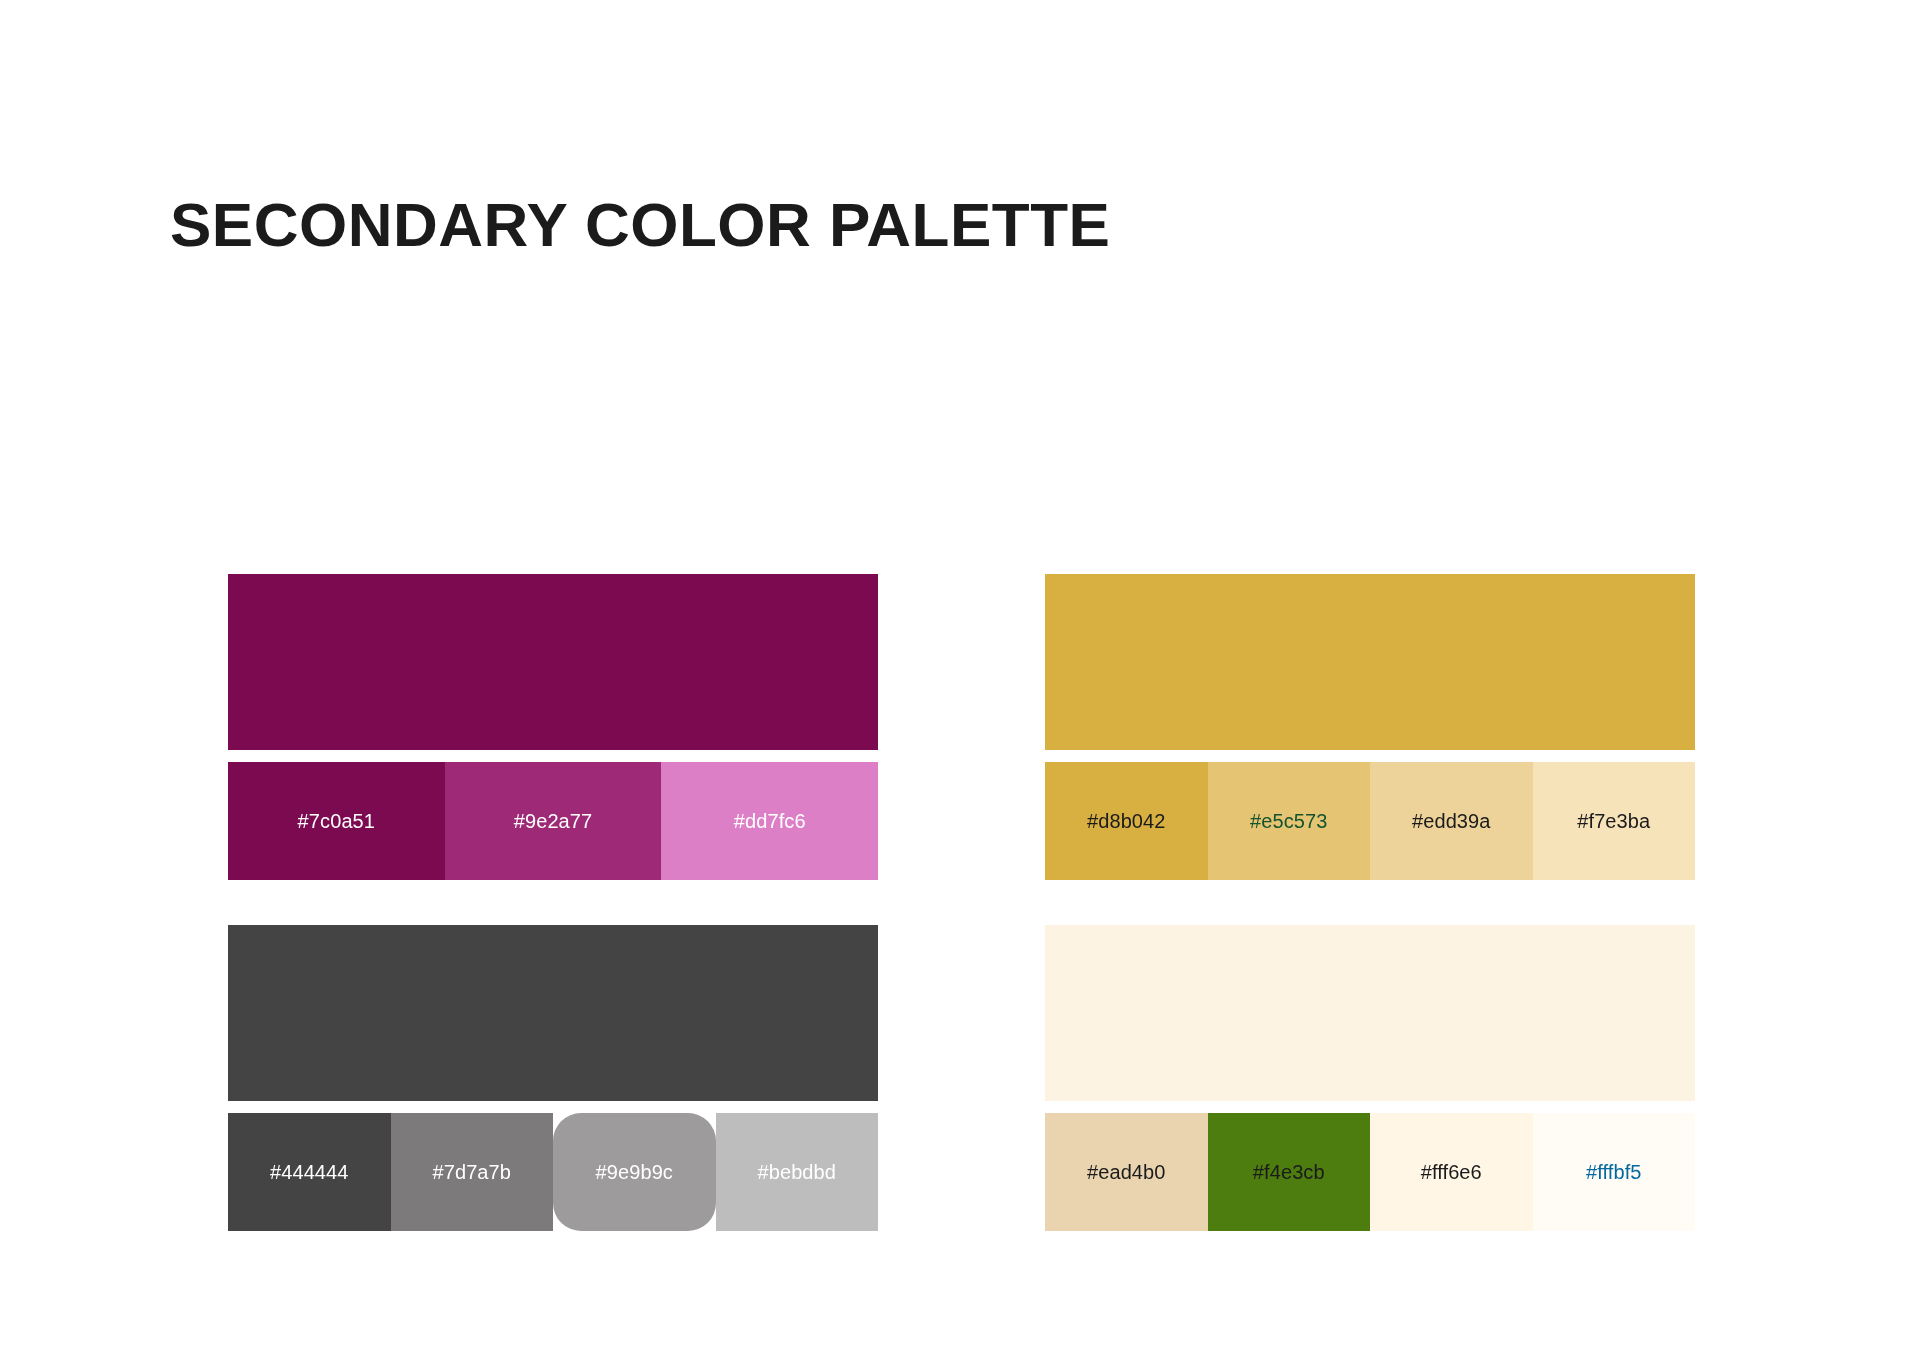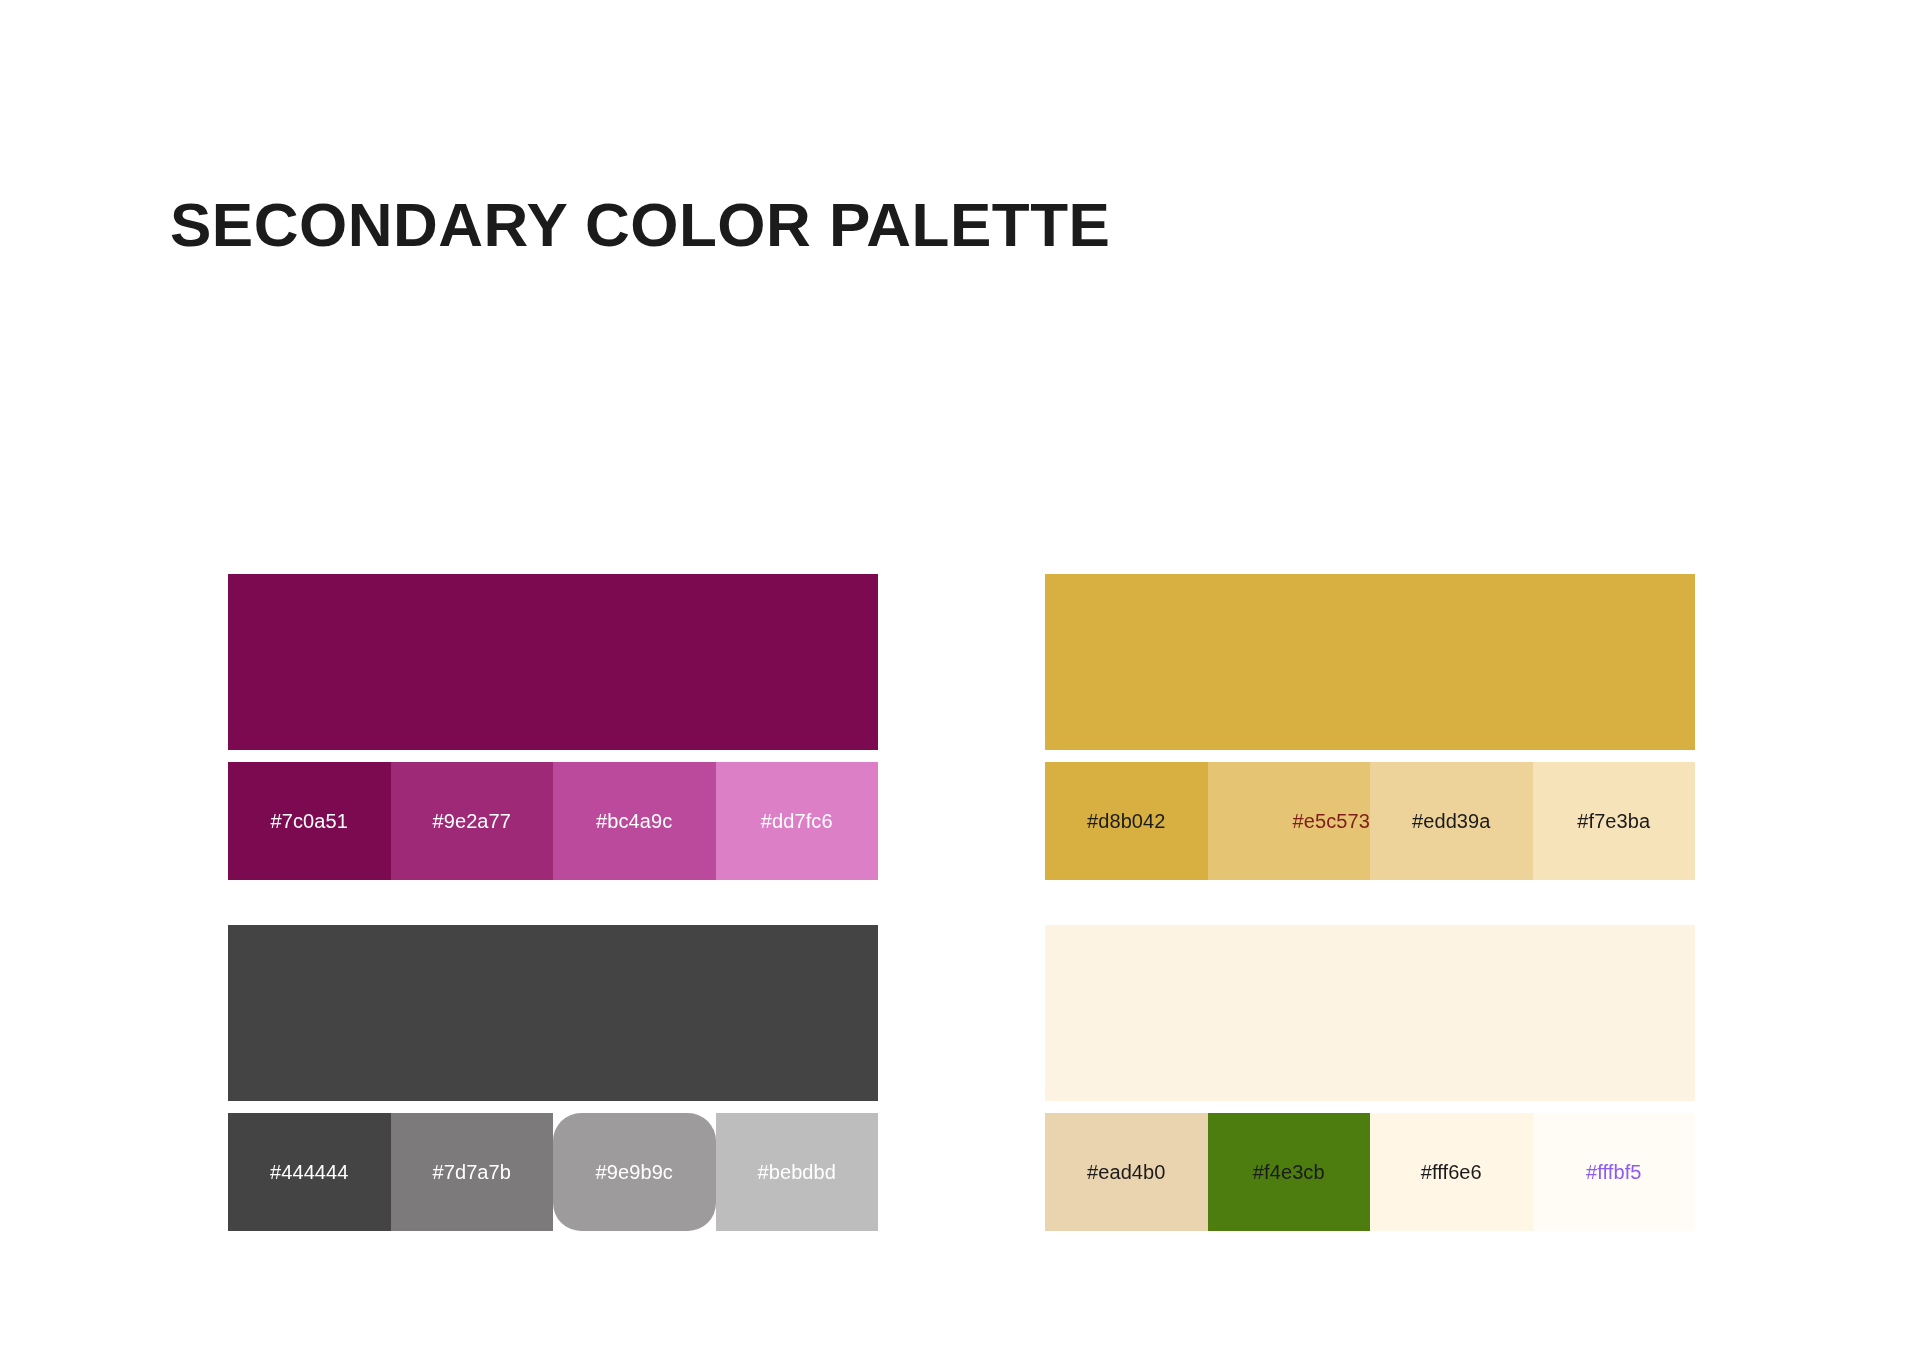--- a/index.html
+++ b/index.html
@@ -107,36 +107,33 @@
 
     <div class="palette-group col-left row-top">
       <div class="group-hero" style="background: rgb(124, 10, 81);"></div>
       <div class="swatch-row">
           <div class="swatch" style="background: rgb(124, 10, 81); color: rgb(255, 255, 255);">
             <span class="swatch-label">#7c0a51</span>
           </div>
           <div class="swatch" style="background: rgb(158, 42, 119); color: rgb(255, 255, 255);">
             <span class="swatch-label">#9e2a77</span>
           </div>
-          <div class="swatch" style="background: rgb(188, 74, 156); color: rgb(255, 255, 255);">
-            <span class="swatch-label">#bc4a9c</span>
-          </div>
           <div class="swatch" style="background: rgb(221, 127, 198); color: rgb(255, 255, 255);">
             <span class="swatch-label">#dd7fc6</span>
           </div>
         </div>
     </div>
 
     <div class="palette-group col-right row-top">
       <div class="group-hero" style="background: rgb(216, 176, 66);"></div>
       <div class="swatch-row">
           <div class="swatch" style="background: rgb(216, 176, 66); color: rgb(27, 27, 27);">
             <span class="swatch-label">#d8b042</span>
           </div>
-          <div class="swatch" style="background: rgb(229, 197, 115); color: #7f1d1d; justify-content: flex-end;">
+          <div class="swatch" style="background: rgb(229, 197, 115); color: #14532d;">
             <span class="swatch-label">#e5c573</span>
           </div>
           <div class="swatch" style="background: rgb(237, 211, 154); color: rgb(27, 27, 27);">
             <span class="swatch-label">#edd39a</span>
           </div>
           <div class="swatch" style="background: rgb(247, 227, 186); color: rgb(27, 27, 27);">
             <span class="swatch-label">#f7e3ba</span>
           </div>
         </div>
     </div>
@@ -164,20 +161,20 @@
       <div class="swatch-row">
           <div class="swatch" style="background: rgb(234, 212, 176); color: rgb(27, 27, 27);">
             <span class="swatch-label">#ead4b0</span>
           </div>
           <div class="swatch" style="background: #4d7c0f; color: rgb(27, 27, 27);">
             <span class="swatch-label">#f4e3cb</span>
           </div>
           <div class="swatch" style="background: rgb(255, 246, 230); color: rgb(27, 27, 27);">
             <span class="swatch-label">#fff6e6</span>
           </div>
-          <div class="swatch" style="background: rgb(255, 251, 245); color: #8b5cf6;">
+          <div class="swatch" style="background: rgb(255, 251, 245); color: #0369a1;">
             <span class="swatch-label">#fffbf5</span>
           </div>
         </div>
     </div>
 
   </div>
 </div>
 
 </body></html>

